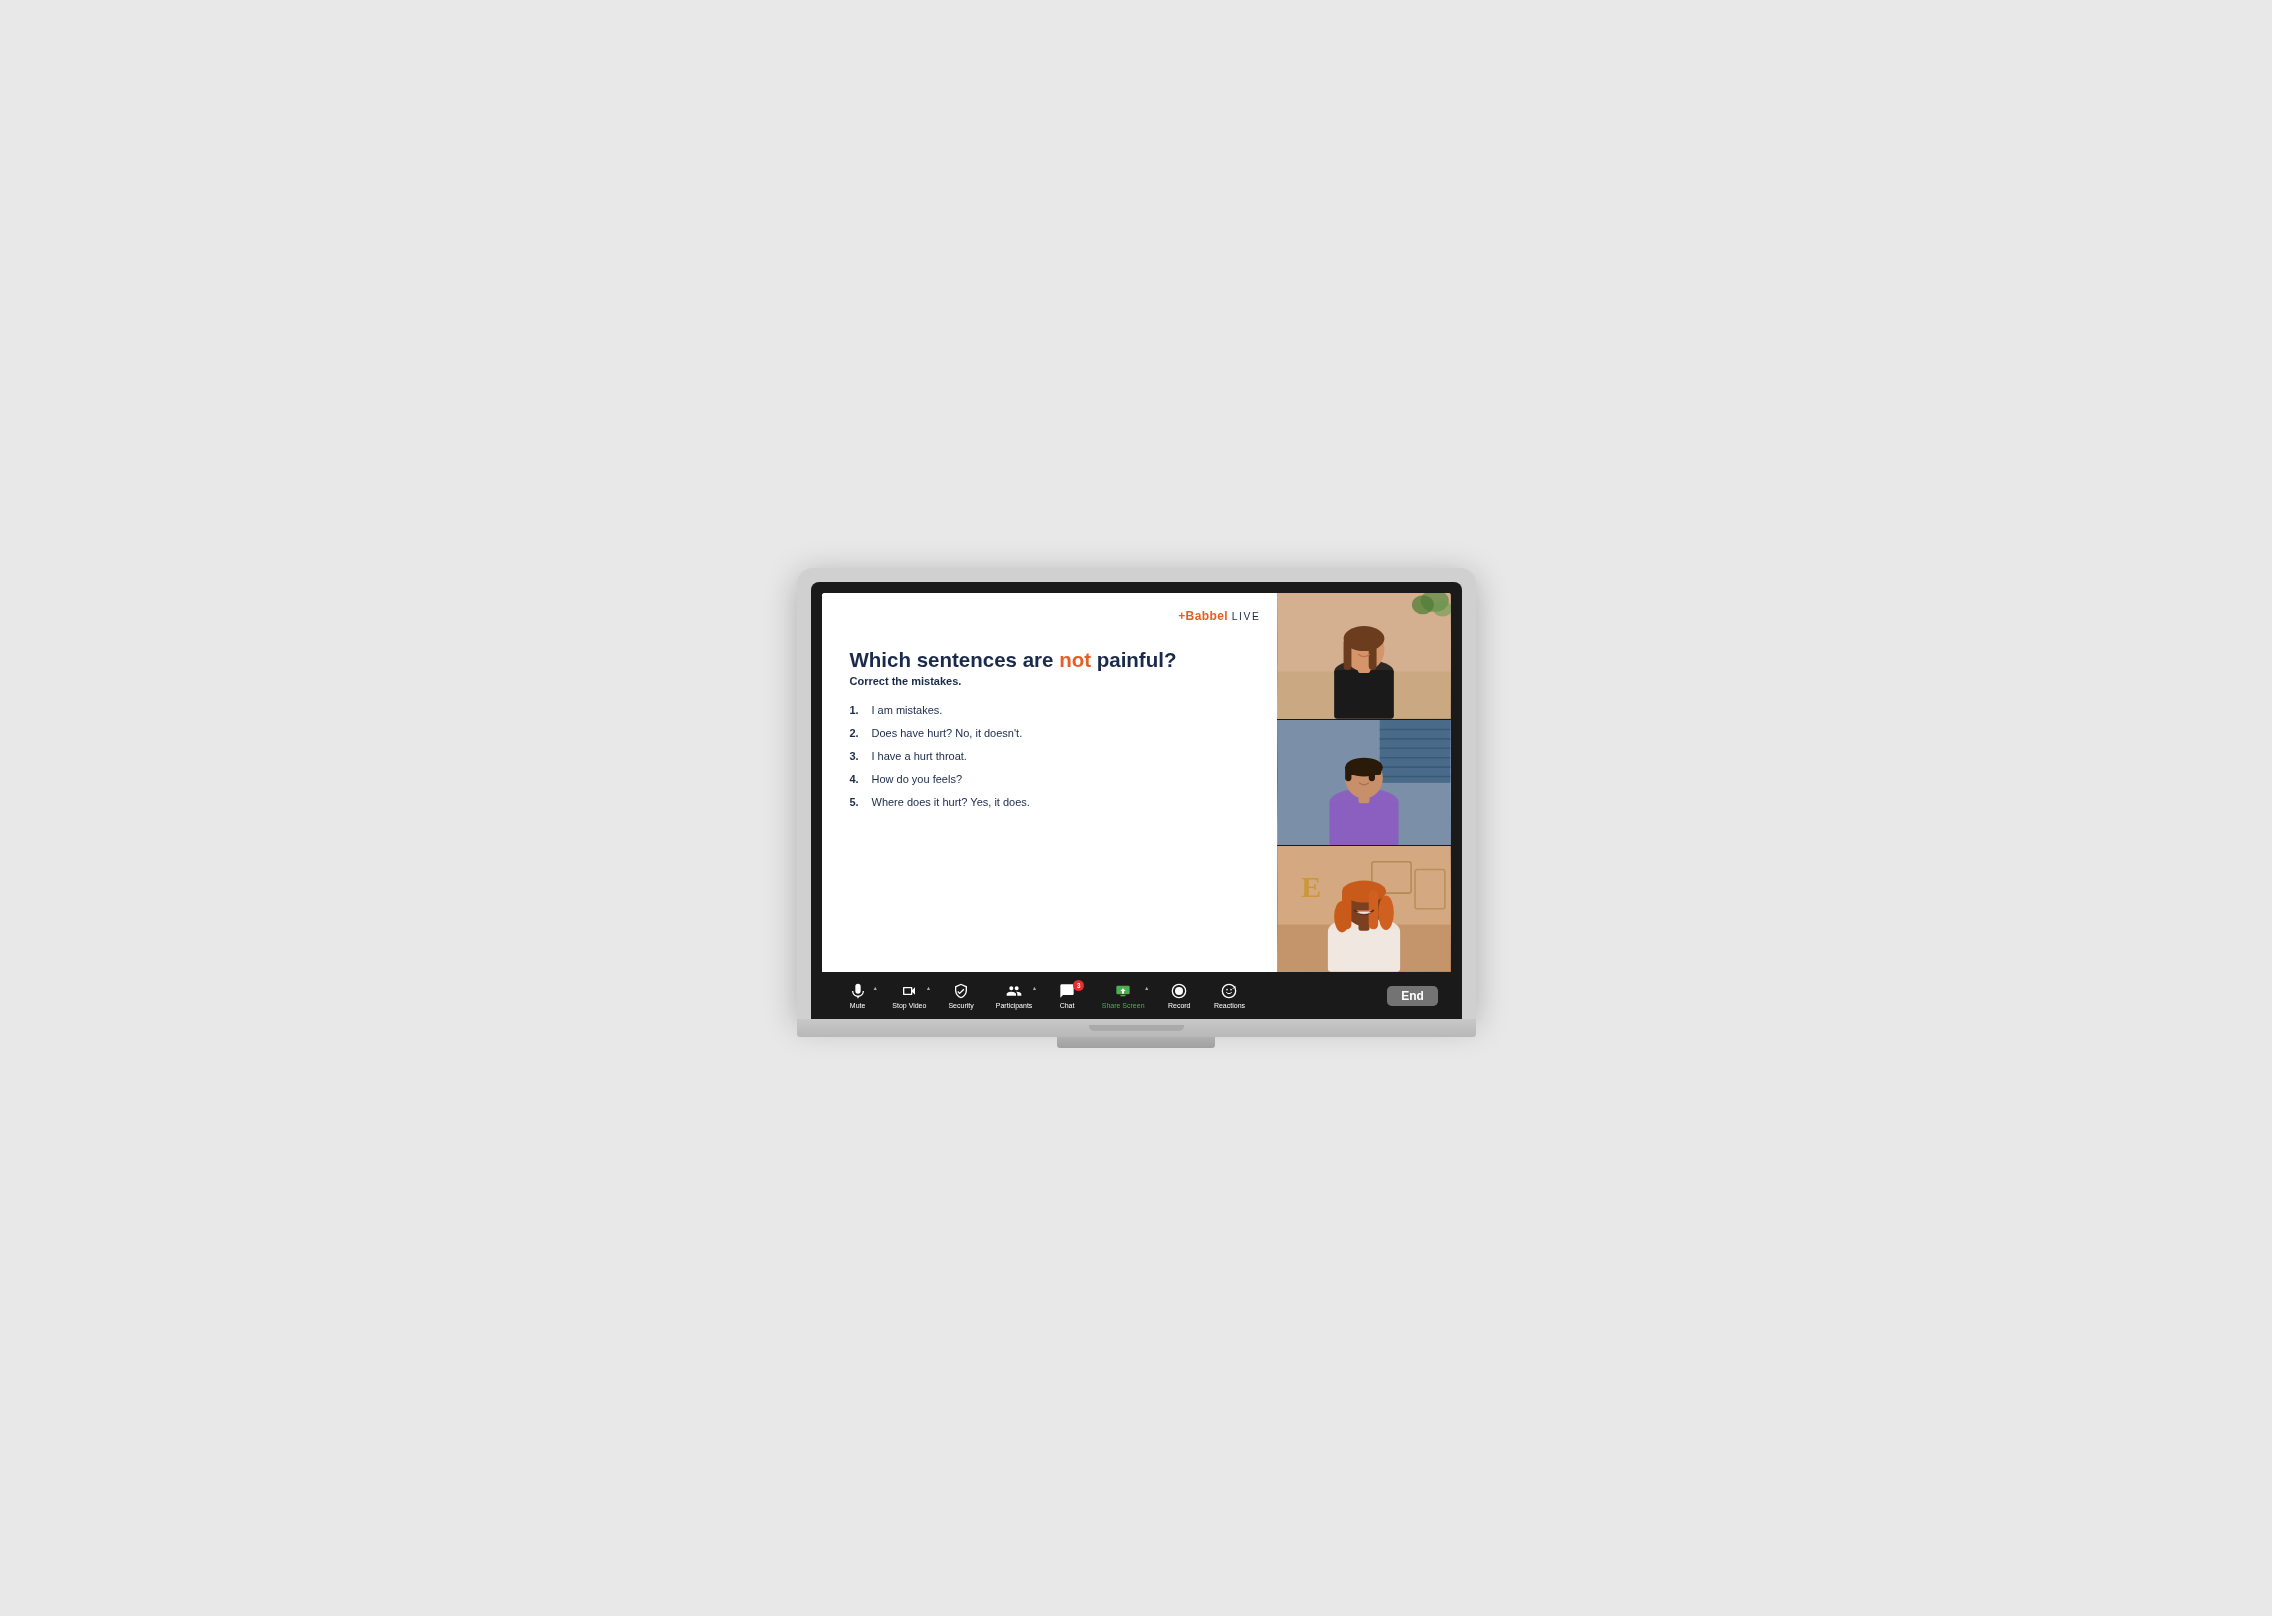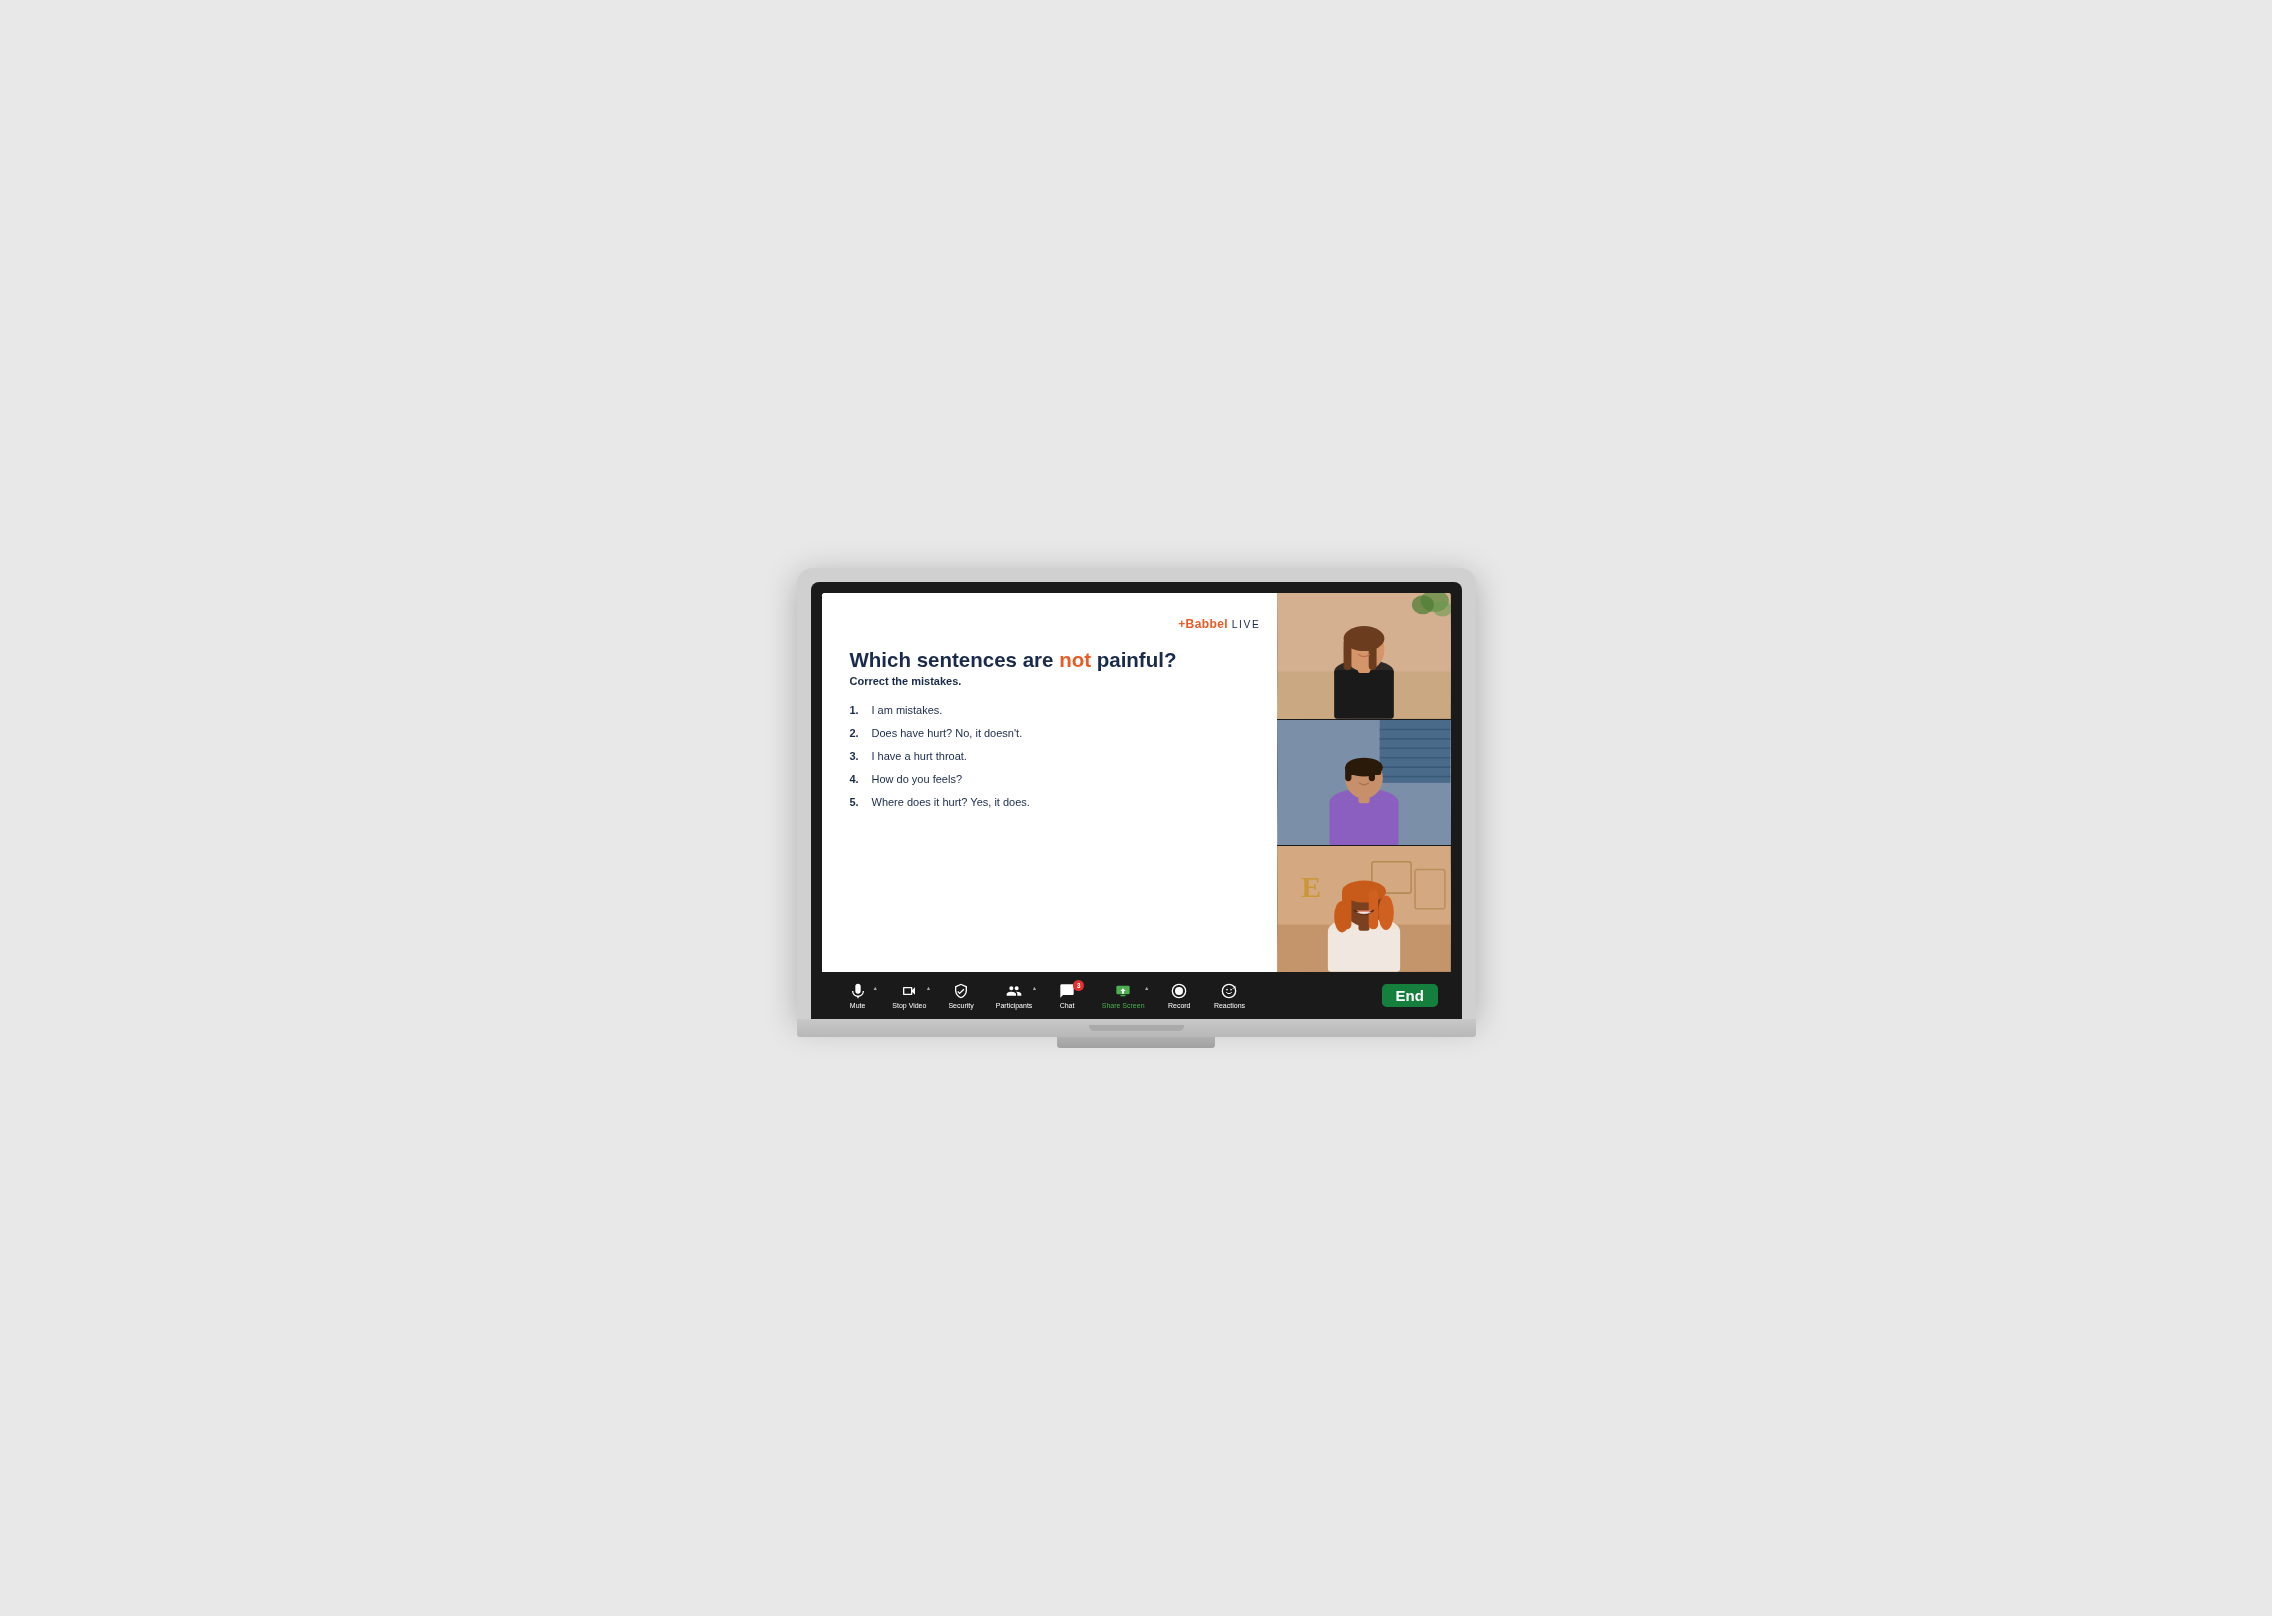--- a/index.html
+++ b/index.html
@@ -51,21 +51,21 @@
       flex: 1;
       background: #fff;
       padding: 22px 28px 22px 28px;
       display: flex;
       flex-direction: column;
       position: relative;
     }
 
     .babbel-logo {
       position: absolute;
-      top: 24px;
+      top: 16px;
       right: 16px;
       font-size: 12px;
       font-weight: 600;
       letter-spacing: 0.4px;
     }
 
     .babbel-plus {
       color: #e85d26;
     }
 
@@ -183,26 +183,26 @@
       right: 3.2px;
       font-size: 5.5px;
       color: #aaa;
     }
 
     .toolbar-spacer {
       flex: 1;
     }
 
     .end-btn {
-      background: #15803d;
+      background: #737373;
       color: #fff;
       border: none;
       border-radius: 4.7px;
       padding: 3px 14px;
-      font-size: 15px;
+      font-size: 12px;
       font-weight: 600;
       cursor: pointer;
     }
 
     
     .chat-badge {
       position: absolute;
       top: 1.6px;
       right: 6.3px;
       background: #e03030;

